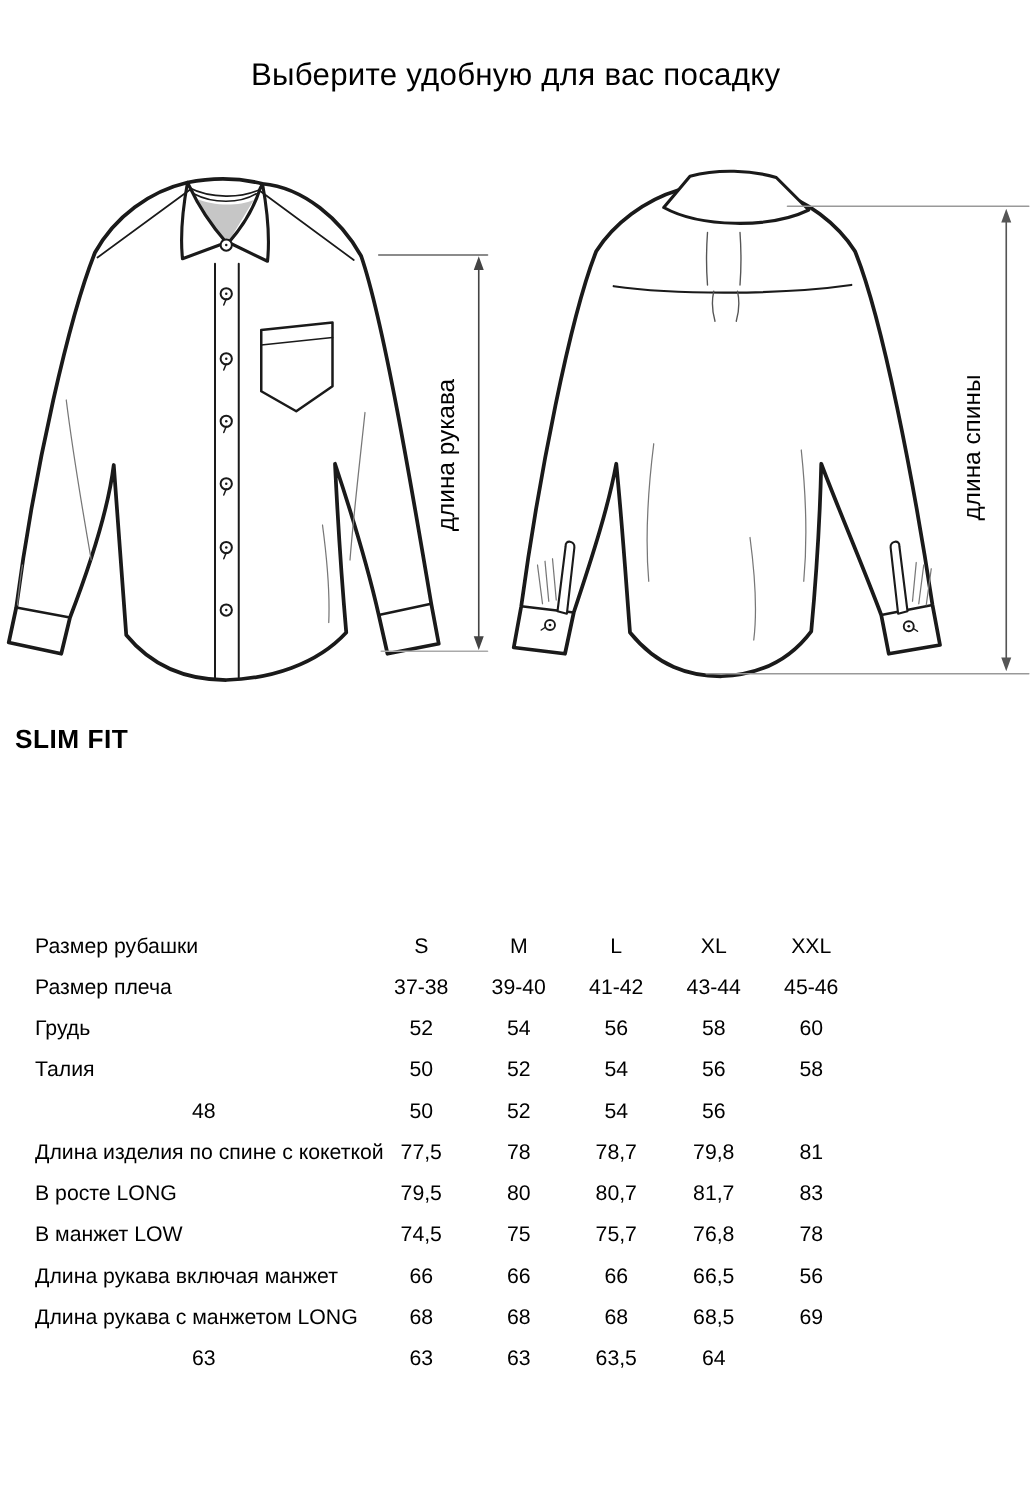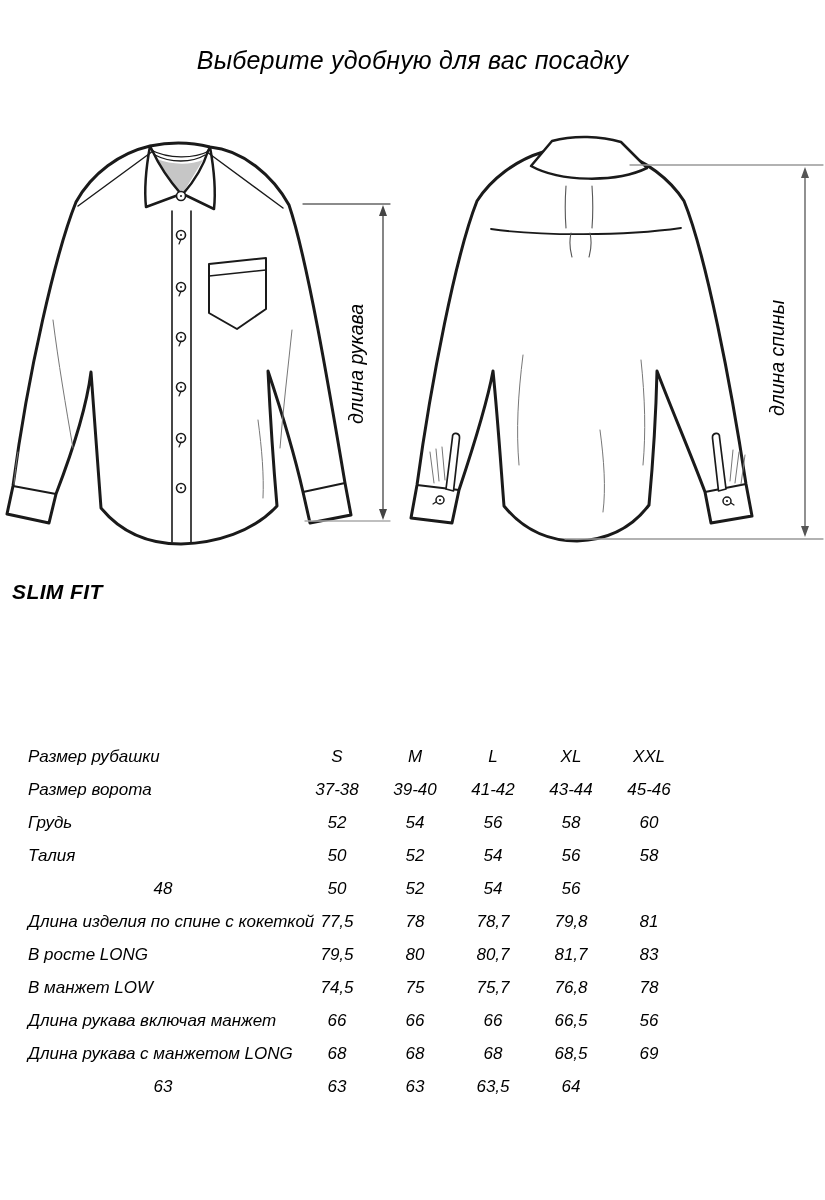--- a/index.html
+++ b/index.html
@@ -1,17 +1,17 @@
 <!DOCTYPE html>
 <html><head>
 <meta charset="utf-8">
 <style>
   html,body{margin:0;padding:0;background:#fff;}
   body{font-family:"Liberation Sans",sans-serif;color:#000;}
-  .page{position:relative;width:825px;height:1200px;background:#fff;overflow:hidden;font-style:italic;}
+  .page{position:relative;width:825px;height:1200px;background:#fff;overflow:hidden;}
   .title{position:absolute;top:46px;left:0;width:100%;text-align:center;
          font-size:25px;font-weight:400;margin:0;letter-spacing:.2px;}
   .diagram{position:absolute;left:0;top:120px;width:825px;height:445px;}
   .fit-heading{position:absolute;left:12px;top:580px;font-size:21px;font-weight:700;letter-spacing:.4px;}
   .fit-sub{position:absolute;left:12px;top:653px;font-size:19px;}
   .size-table{position:absolute;left:28px;top:740px;width:670px;}
   .trow{display:grid;grid-template-columns:270px 78px 78px 78px 78px 78px;height:33px;align-items:center;font-size:17px;}
   .trow .lab{text-align:left;white-space:nowrap;}
   .trow .val{text-align:center;}
   svg text{font-family:"Liberation Sans",sans-serif;}
@@ -139,21 +139,21 @@
   <div class="size-table">
       <div class="trow">
         <div class="lab">Размер рубашки</div>
         <div class="val">S</div>
         <div class="val">M</div>
         <div class="val">L</div>
         <div class="val">XL</div>
         <div class="val">XXL</div>
       </div>
       <div class="trow">
-        <div class="lab">Размер ворота</div>
+        <div class="lab">Размер плеча</div>
         <div class="val">37-38</div>
         <div class="val">39-40</div>
         <div class="val">41-42</div>
         <div class="val">43-44</div>
         <div class="val">45-46</div>
       </div>
       <div class="trow">
         <div class="lab">Грудь</div>
         <div class="val">52</div>
         <div class="val">54</div>

